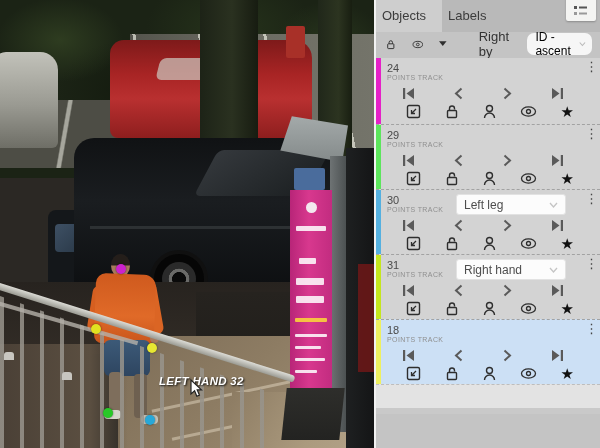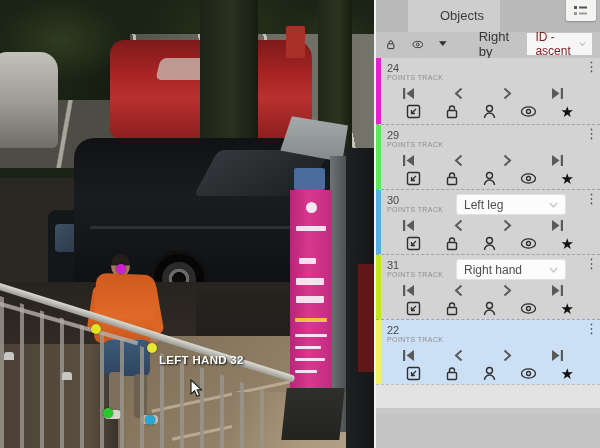--- a/index.html
+++ b/index.html
@@ -81,42 +81,42 @@
   .balusters { left:0; top:278px; width:264px; height:170px;
     background:repeating-linear-gradient(90deg, rgba(152,148,140,.85) 0 4px, rgba(152,148,140,0) 4px 20px);
     clip-path:polygon(0 18px, 100% 112px, 100% 170px, 0 170px); }
   .handrail { left:-6px; top:281px; width:316px; height:7px; border-radius:3px;
     background:linear-gradient(180deg,#dcdcd6,#9a9a92); transform:rotate(17.5deg); transform-origin:left top; }
   .handrail2 { left:-6px; top:300px; width:150px; height:4px; background:#b5b2aa; opacity:.8; transform:rotate(16deg); transform-origin:left top; }
   .post-cap { width:10px; height:8px; border-radius:3px 3px 0 0; background:#c8c6c0; }
 
   
   .ann-dot { width:10px; height:10px; border-radius:50%; transform:translate(-50%,-50%); box-shadow:0 0 2px rgba(0,0,0,.6); }
-  .ann-label { left:159px; top:354px; color:#fff; font-size:11.5px; font-weight:bold; letter-spacing:.3px;
-    text-shadow:1px 1px 2px rgba(0,0,0,.9); white-space:nowrap; }
+  .ann-label { left:159px; top:375px; color:#fff; font-size:11.5px; font-weight:bold; letter-spacing:.3px;
+    text-shadow:1px 1px 2px rgba(0,0,0,.9); white-space:nowrap;font-style:italic; }
   .cursor { left:190px; top:379px; }
 
   
   #sidebar { position:absolute; left:374px; top:0; width:226px; height:448px; background:#c4c4c4;
     border-left:2px solid #f2f2f2; }
   .tabbar { display:flex; align-items:stretch; height:32px; background:#b9b9b9; position:relative; }
-  .tab { padding:8px 16px 6px 32px; font-size:13px; color:#3c3c3c; cursor:default;margin-left:32px; }
+  .tab { padding:8px 16px 6px 6px; font-size:13px; color:#3c3c3c; cursor:default; }
   .tab.active { background:#cecece; }
   .menu-btn { position:absolute; right:4px; top:-6px; width:30px; height:27px; background:#f4f4f2;
     border-radius:2px; box-shadow:0 1px 2px rgba(0,0,0,.25); display:flex; align-items:flex-end; justify-content:center; padding-bottom:4px; }
   .filter-wrap { margin:5px 8px 4px 8px; height:26px; background:#f3f3f3; border-radius:4px;
     display:flex; align-items:center; padding:0 8px; gap:6px; }
   .filter-wrap input { border:none; outline:none; background:transparent; font-size:12.5px; color:#555; width:100%;
     font-family:"Liberation Sans",sans-serif; }
   .filter-wrap input::placeholder { color:#b5b5b5; }
   .controls-row { display:flex; align-items:center; height:26px; padding:0 8px 2px 10px; gap:16px; }
   .controls-row .spacer { flex:1; }
   .sort-label { font-size:13px; color:#333; }
-  .sort-select { width:88px; height:22px; background:#f6f6f6; border-radius:0; display:flex; align-items:center;
-    justify-content:space-between; padding:0 6px 0 8px; font-size:12px; color:#7f1d1d; }
+  .sort-select { width:88px; height:22px; background:#f6f6f6; border-radius:7px; display:flex; align-items:center;
+    justify-content:space-between; padding:0 6px 0 8px; font-size:12px; color:#000000; }
 
   .obj-list { }
   .obj-item { position:relative; height:65px; background:#d3d3d3; border-top:1px dashed #a2a2a2; }
   .obj-item:first-child { border-top:none; height:66px; }
   .obj-item.selected { background:#cce0f5; }
   .color-bar { position:absolute; left:0; top:0; width:5px; height:100%; }
   .obj-id { position:absolute; left:11px; top:4px; font-size:11px; color:#4a4a4a; }
   .obj-type { position:absolute; left:11px; top:16px; font-size:7px; color:#8f8f8f; letter-spacing:.4px; }
   .label-select { position:absolute; left:80px; top:4px; width:110px; height:21px; background:#fcfcfc;
     border:1px solid #e2e2e2; border-radius:3px; display:flex; align-items:center; justify-content:space-between;
@@ -207,20 +207,21 @@
     <div class="cursor">
       <svg width="13" height="19" viewBox="0 0 13 19">
         <polygon points="1,1 1,15 4.6,11.8 6.8,17.2 9.4,16.1 7.2,10.8 11.5,10.8" fill="#ffffff" stroke="#222" stroke-width="1.2"></polygon>
       </svg>
     </div>
   </div>
 
   <div id="sidebar">
     <div class="tabbar">
       <div class="tab active">Objects</div>
+      <div class="tab">Labels</div>
       <div class="menu-btn">
         <svg width="14" height="12" viewBox="0 0 14 12">
           <rect x="0" y="1" width="3" height="3" fill="#555"></rect>
           <rect x="5" y="1.5" width="8" height="2" fill="#555"></rect>
           <rect x="0" y="7" width="3" height="3" fill="#999"></rect>
           <rect x="5" y="7.5" width="8" height="2" fill="#999"></rect>
         </svg>
       </div>
     </div>
 
@@ -419,21 +420,21 @@
       </svg>
       <svg width="17" height="13" viewBox="0 0 17 13">
         <ellipse cx="8.5" cy="6.5" rx="7" ry="4.6" fill="none" stroke="#2e2e2e" stroke-width="1.3"></ellipse>
         <circle cx="8.5" cy="6.5" r="2" fill="none" stroke="#2e2e2e" stroke-width="1.3"></circle>
       </svg>
       <span class="star">★</span>
     </div>
   </div>
         <div class="obj-item selected">
     <div class="color-bar" style="background: rgb(238, 240, 96);"></div>
-    <div class="obj-id">22</div>
+    <div class="obj-id">18</div>
     <div class="obj-type">POINTS TRACK</div>
     <div class="kebab">⋮</div>
     <div class="nav-row">
       <svg width="13" height="13" viewBox="0 0 13 13">
         <rect x="1" y="1" width="2.2" height="11" fill="#5a5a5a"></rect>
         <polygon points="12,1 4.5,6.5 12,12" fill="#5a5a5a"></polygon>
       </svg>
       <svg width="9" height="13" viewBox="0 0 9 13">
         <polyline points="7.5,1.5 2,6.5 7.5,11.5" fill="none" stroke="#5a5a5a" stroke-width="2"></polyline>
       </svg>

